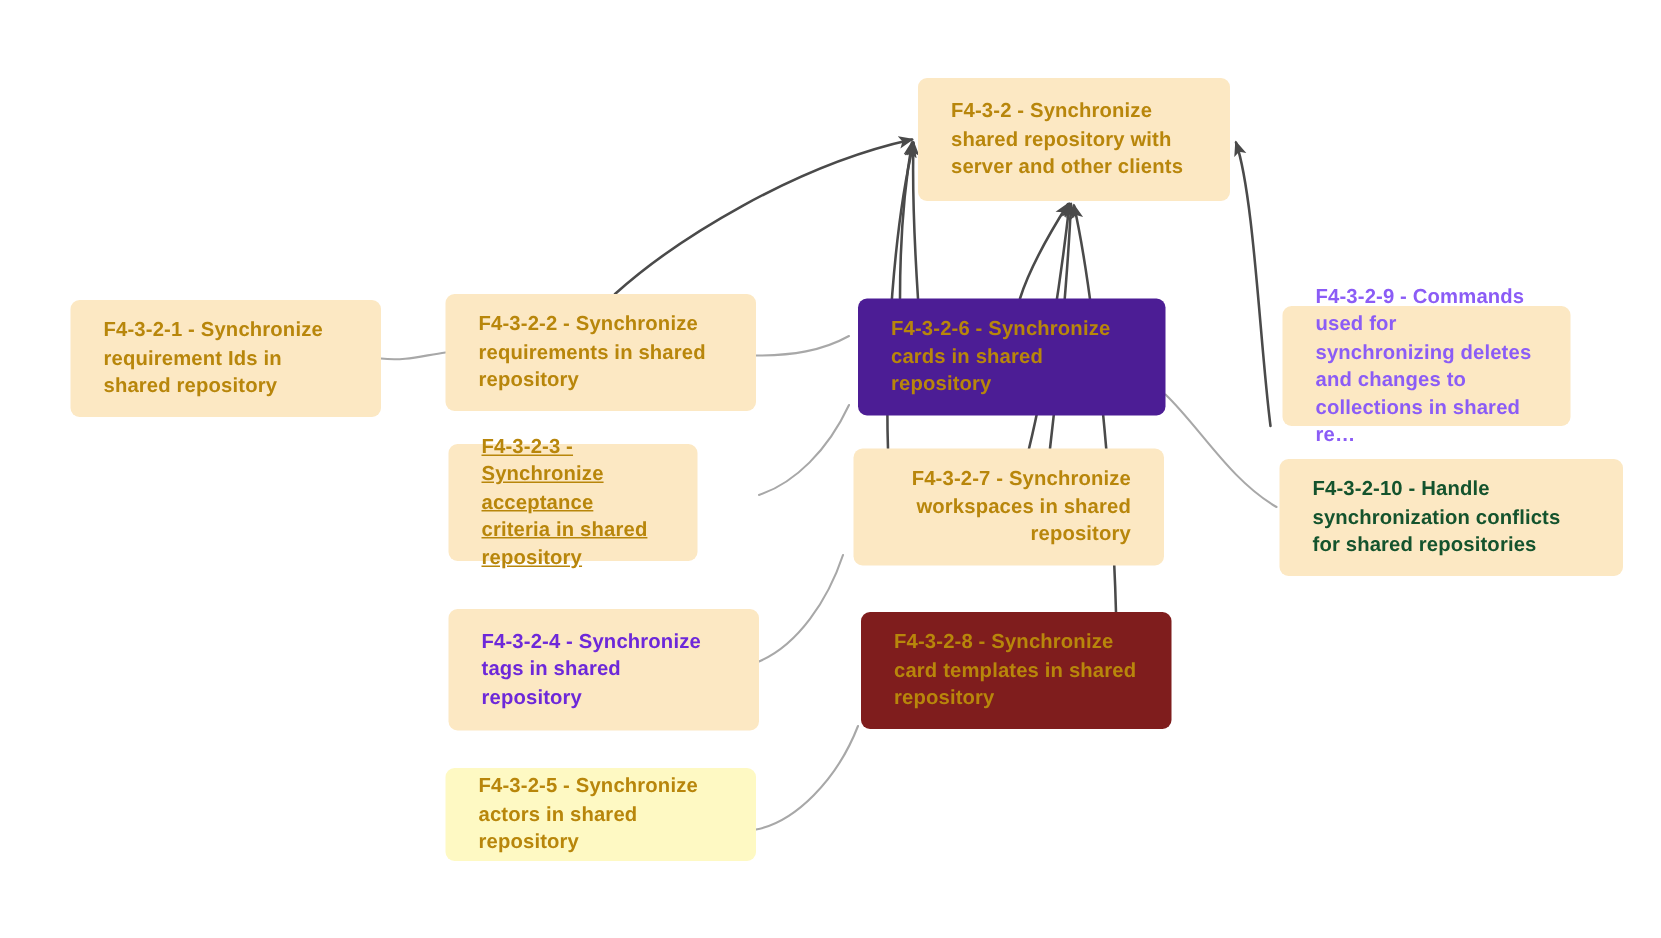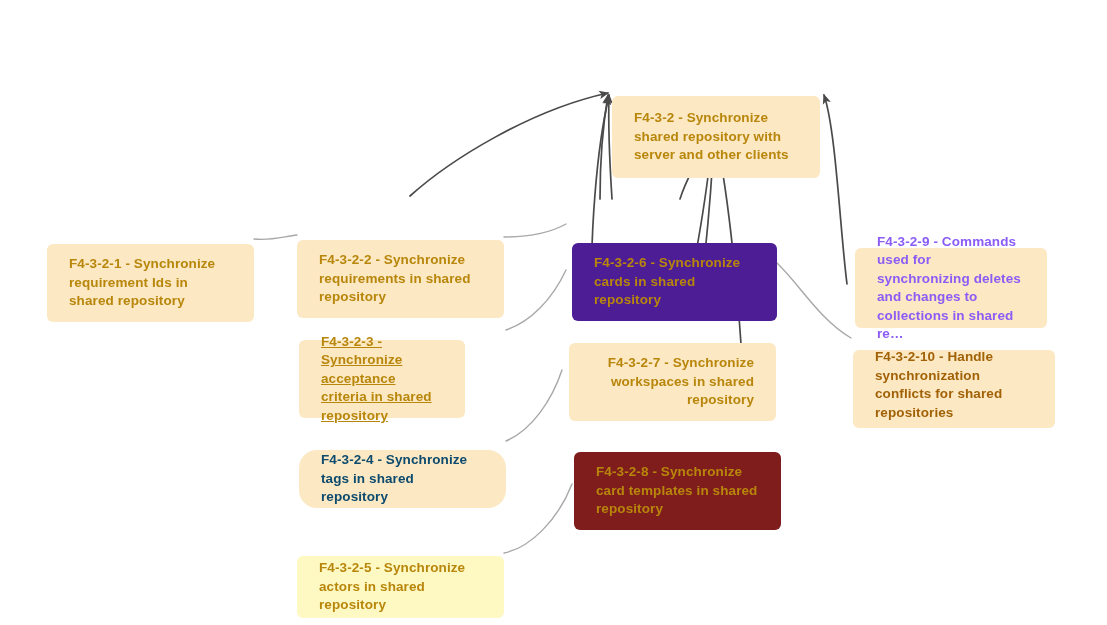--- a/index.html
+++ b/index.html
@@ -34,21 +34,20 @@
     border-radius: 6px;
     color: #b8860b;
     font-weight: bold;
     font-size: 13.5px;
     line-height: 18.5px;
     letter-spacing: 0.1px;
     display: flex;
     align-items: center;
     padding: 6px 22px 6px 22px;
     word-wrap: break-word;
-    margin-top: 44px;
   }
   .node span {
     display: block;
   }
 </style>
 </head>
 <body>
 
 <div id="canvas">
 
@@ -83,36 +82,36 @@
       </div>
       <div class="node" style="left: 47px; top: 200px; width: 207px; height: 78px; background: rgb(252, 232, 195); color: rgb(184, 134, 11);">
         <span>F4-3-2-1 - Synchronize requirement Ids in shared repository</span>
       </div>
       <div class="node" style="left: 297px; top: 196px; width: 207px; height: 78px; background: rgb(252, 232, 195); color: rgb(184, 134, 11);">
         <span>F4-3-2-2 - Synchronize requirements in shared repository</span>
       </div>
       <div class="node" style="left: 299px; top: 296px; width: 166px; height: 78px; background: rgb(252, 232, 195); color: rgb(184, 134, 11); text-decoration: underline;">
         <span>F4-3-2-3 - Synchronize acceptance criteria in shared repository</span>
       </div>
-      <div class="node" style="left: 299px; top: 406px; width: 207px; height: 58px; background: rgb(252, 232, 195); color: #0c4a6e; border-radius: 18px;">
+      <div class="node" style="left: 299px; top: 406px; width: 207px; height: 81px; background: rgb(252, 232, 195); color: #6d28d9;">
         <span>F4-3-2-4 - Synchronize tags in shared repository</span>
       </div>
       <div class="node" style="left: 297px; top: 512px; width: 207px; height: 62px; background: #fef9c3; color: rgb(184, 134, 11);">
         <span>F4-3-2-5 - Synchronize actors in shared repository</span>
       </div>
       <div class="node" style="left: 572px; top: 199px; width: 205px; height: 78px; background: #4c1d95; color: rgb(184, 134, 11);">
         <span>F4-3-2-6 - Synchronize cards in shared repository</span>
       </div>
       <div class="node" style="left: 569px; top: 299px; width: 207px; height: 78px; background: rgb(252, 232, 195); color: rgb(184, 134, 11); text-align: right;">
         <span>F4-3-2-7 - Synchronize workspaces in shared repository</span>
       </div>
       <div class="node" style="left: 574px; top: 408px; width: 207px; height: 78px; background: #7f1d1d; color: rgb(184, 134, 11);">
         <span>F4-3-2-8 - Synchronize card templates in shared repository</span>
       </div>
       <div class="node" style="left: 855px; top: 204px; width: 192px; height: 80px; background: rgb(252, 232, 195); color: #8b5cf6;">
         <span>F4-3-2-9 - Commands used for synchronizing deletes and changes to collections in shared re…</span>
       </div>
-      <div class="node" style="left: 853px; top: 306px; width: 202px; height: 78px; background: rgb(252, 232, 195); color: #a16207; align-items: flex-end;">
+      <div class="node" style="left: 853px; top: 306px; width: 229px; height: 78px; background: rgb(252, 232, 195); color: #14532d;">
         <span>F4-3-2-10 - Handle synchronization conflicts for shared repositories</span>
       </div>
     </div>
 
 </div>
 
 </body></html>

